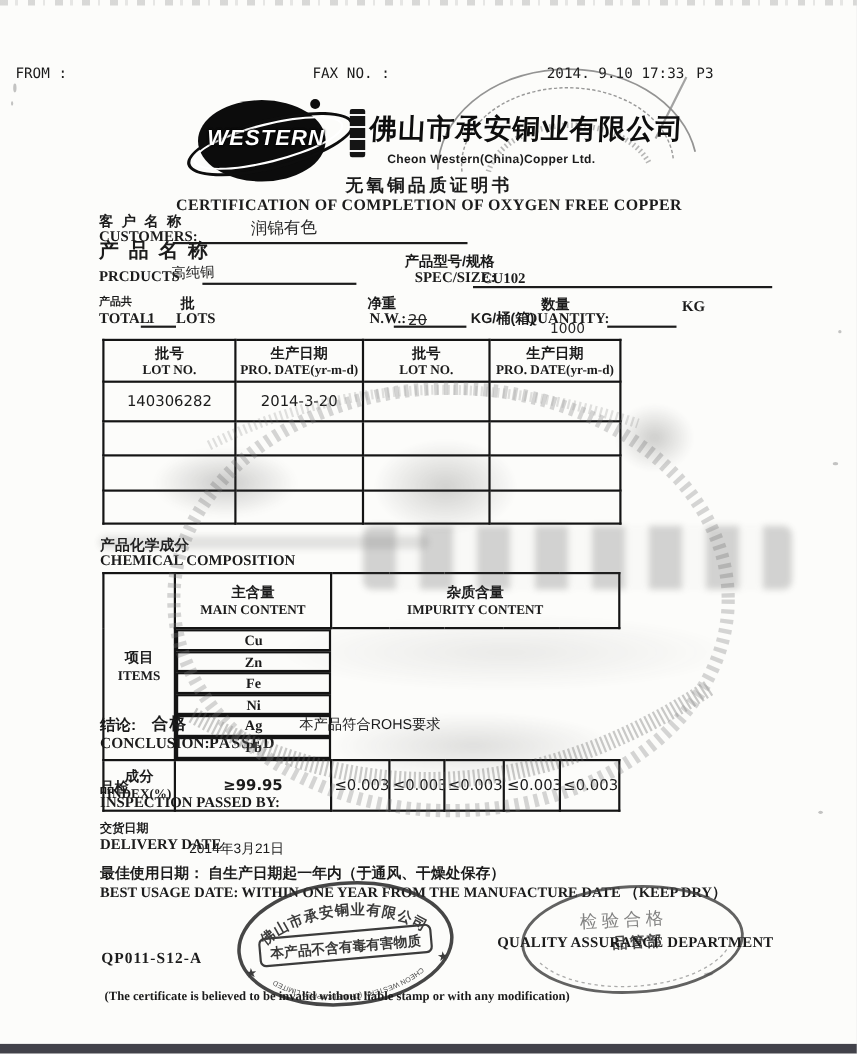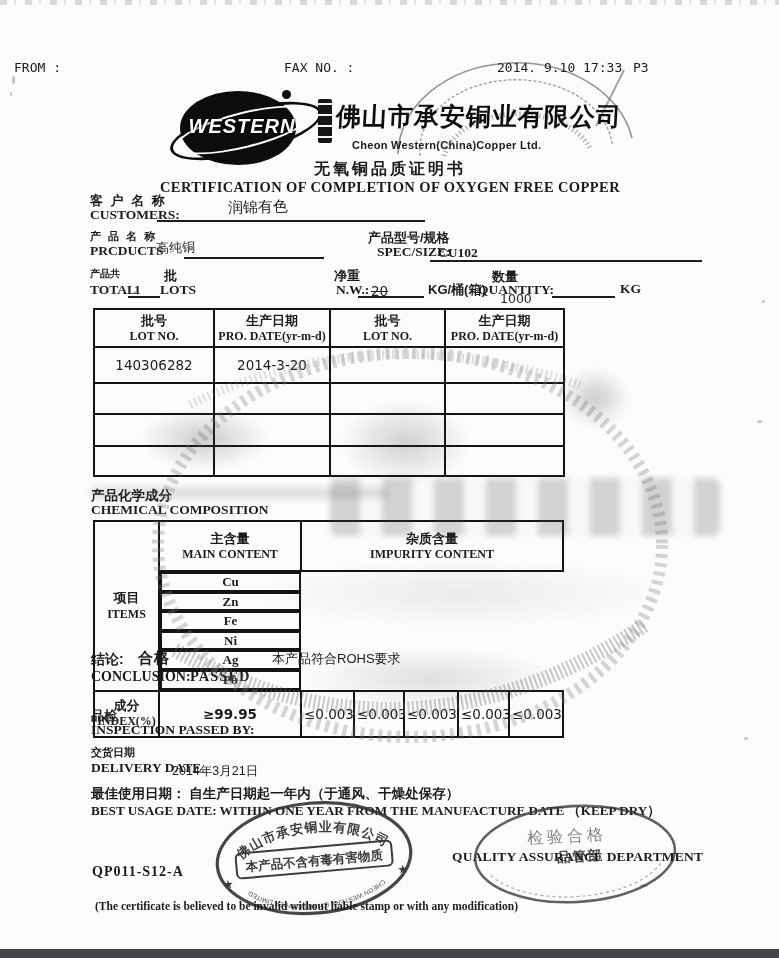--- a/index.html
+++ b/index.html
@@ -62,21 +62,21 @@
   <div class="abs sans b" style="left:352px;top:139px;font-size:11px;letter-spacing:.3px;">Cheon Western(China)Copper Ltd.</div>
 
   <div class="abs" style="left:240px;top:159px;width:300px;text-align:center;font-size:16px;font-weight:600;letter-spacing:3px;">无氧铜品质证明书</div>
   <div class="abs serif b" style="left:90px;top:179px;width:600px;text-align:center;font-size:14.5px;letter-spacing:.4px;">CERTIFICATION OF COMPLETION OF OXYGEN FREE COPPER</div>
 
   <div class="abs sans b" style="left:90px;top:192px;font-size:13px;letter-spacing:2px;">客 户 名 称</div>
   <div class="abs serif b" style="left:90px;top:207px;font-size:13.5px;">CUSTOMERS:</div>
   <div class="abs uline" style="left:157px;top:219px;width:268px;"></div>
   <div class="abs hand" style="left:228px;top:198px;font-size:15px;transform:rotate(-1.5deg);">润锦有色</div>
 
-  <div class="abs sans b" style="left:90px;top:229px;font-size:11px;letter-spacing:2px;">产 品 名 称</div>
+  <div class="abs sans b" style="left:90px;top:216px;font-size:18px;letter-spacing:2px;">产 品 名 称</div>
   <div class="abs serif b" style="left:90px;top:243px;font-size:13.5px;">PRCDUCTS</div>
   <div class="abs hand" style="left:156px;top:239px;font-size:13px;transform:rotate(-2deg);">高纯铜</div>
   <div class="abs uline" style="left:184px;top:256px;width:140px;"></div>
 
   <div class="abs sans b" style="left:368px;top:229px;font-size:13px;">产品型号/规格</div>
   <div class="abs serif b" style="left:377px;top:244px;font-size:13.5px;">SPEC/SIZE:</div>
   <div class="abs serif b" style="left:438px;top:245px;font-size:13.5px;">CU102</div>
   <div class="abs uline" style="left:430px;top:259px;width:272px;"></div>
 
   <div class="abs sans b" style="left:90px;top:267px;font-size:10px;">产品共</div>
@@ -89,21 +89,21 @@
   <div class="abs sans b" style="left:334px;top:267px;font-size:13px;">净重</div>
   <div class="abs serif b" style="left:336px;top:282px;font-size:13.5px;">N.W.:</div>
   <div class="abs hand" style="left:371px;top:283px;font-size:13.5px;text-decoration:line-through;">20</div>
   <div class="abs uline" style="left:358px;top:295px;width:66px;"></div>
   <div class="abs sans b" style="left:428px;top:281px;font-size:13px;">KG/桶(箱)</div>
 
   <div class="abs sans b" style="left:492px;top:268px;font-size:13px;">数量</div>
   <div class="abs serif b" style="left:478px;top:282px;font-size:13.5px;">QUANTITY:</div>
   <div class="abs hand" style="left:500px;top:291px;font-size:12.5px;">1000</div>
   <div class="abs uline" style="left:552px;top:295px;width:63px;"></div>
-  <div class="abs serif b" style="left:620px;top:281px;font-size:13.5px;">KG</div>
+  <div class="abs serif b" style="left:620px;top:271px;font-size:13.5px;">KG</div>
 
   <table class="doc abs" style="left:93px;top:308px;width:470px;padding-left:28px;">
     <colgroup>
         <col style="width:120px">
         <col style="width:116px">
         <col style="width:115px">
         <col style="width:119px">
       </colgroup>
     <tbody>
         <tr style="height:38px;">

